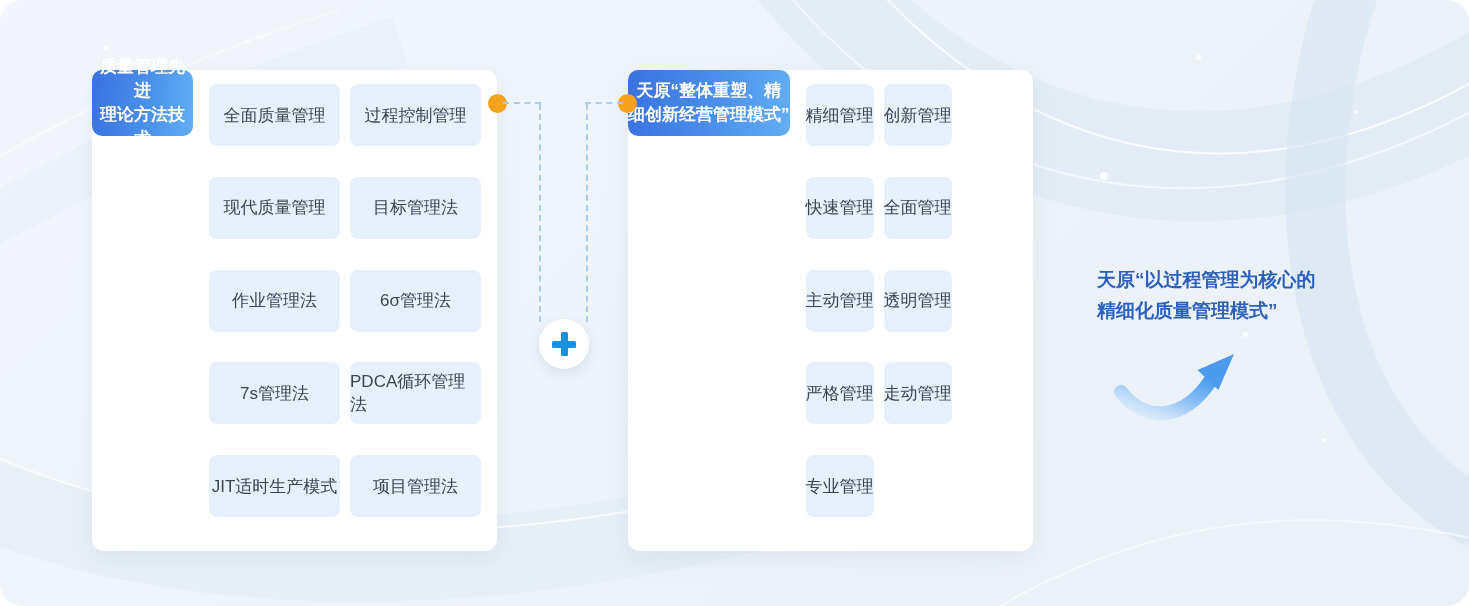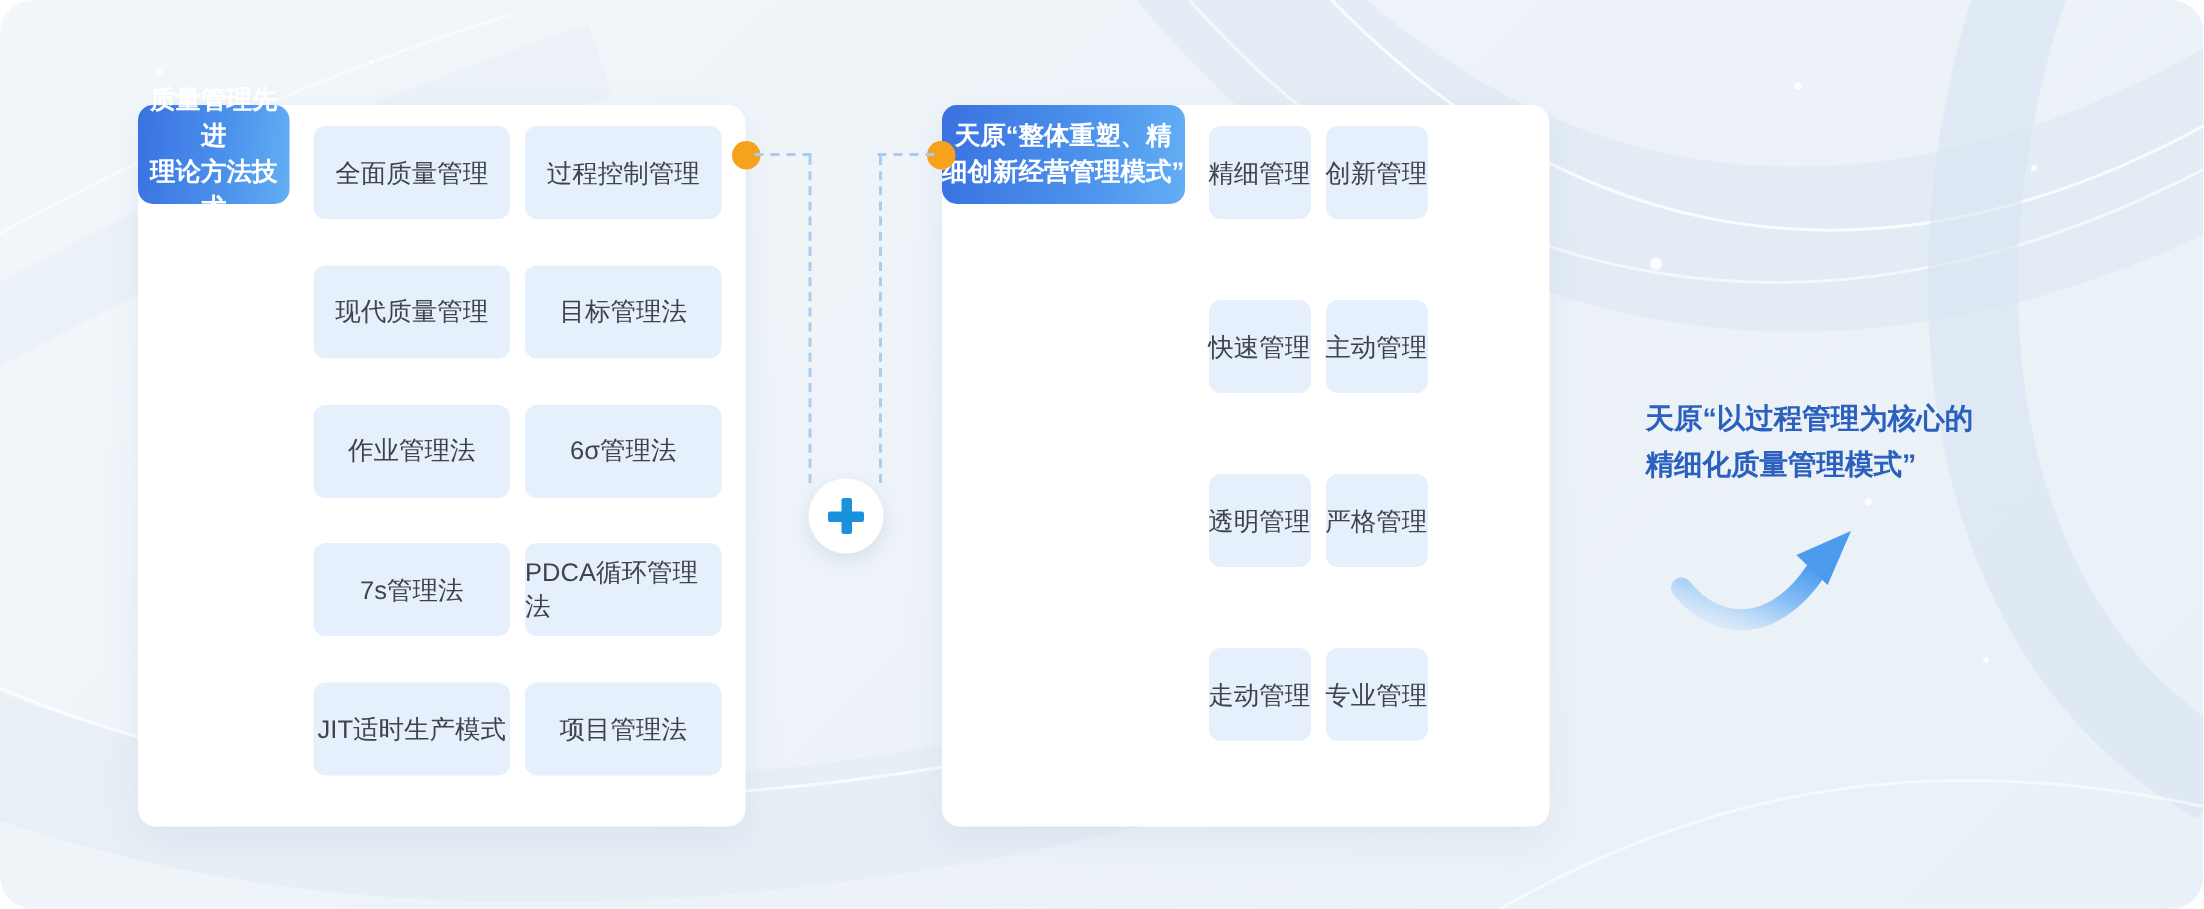--- a/index.html
+++ b/index.html
@@ -116,20 +116,21 @@
       </div>
   </div>
 
   <div class="panel right">
     <div class="panel-header">天原“整体重塑、精
 细创新经营管理模式”</div>
     <div class="item-grid">
         <div class="item">精细管理</div>
         <div class="item">创新管理</div>
         <div class="item">快速管理</div>
+        <div class="item">全面管理</div>
         <div class="item">主动管理</div>
         <div class="item">透明管理</div>
         <div class="item">严格管理</div>
         <div class="item">走动管理</div>
         <div class="item">专业管理</div>
       </div>
   </div>
 
   <span class="dot left"></span>
   <span class="dot right"></span>

